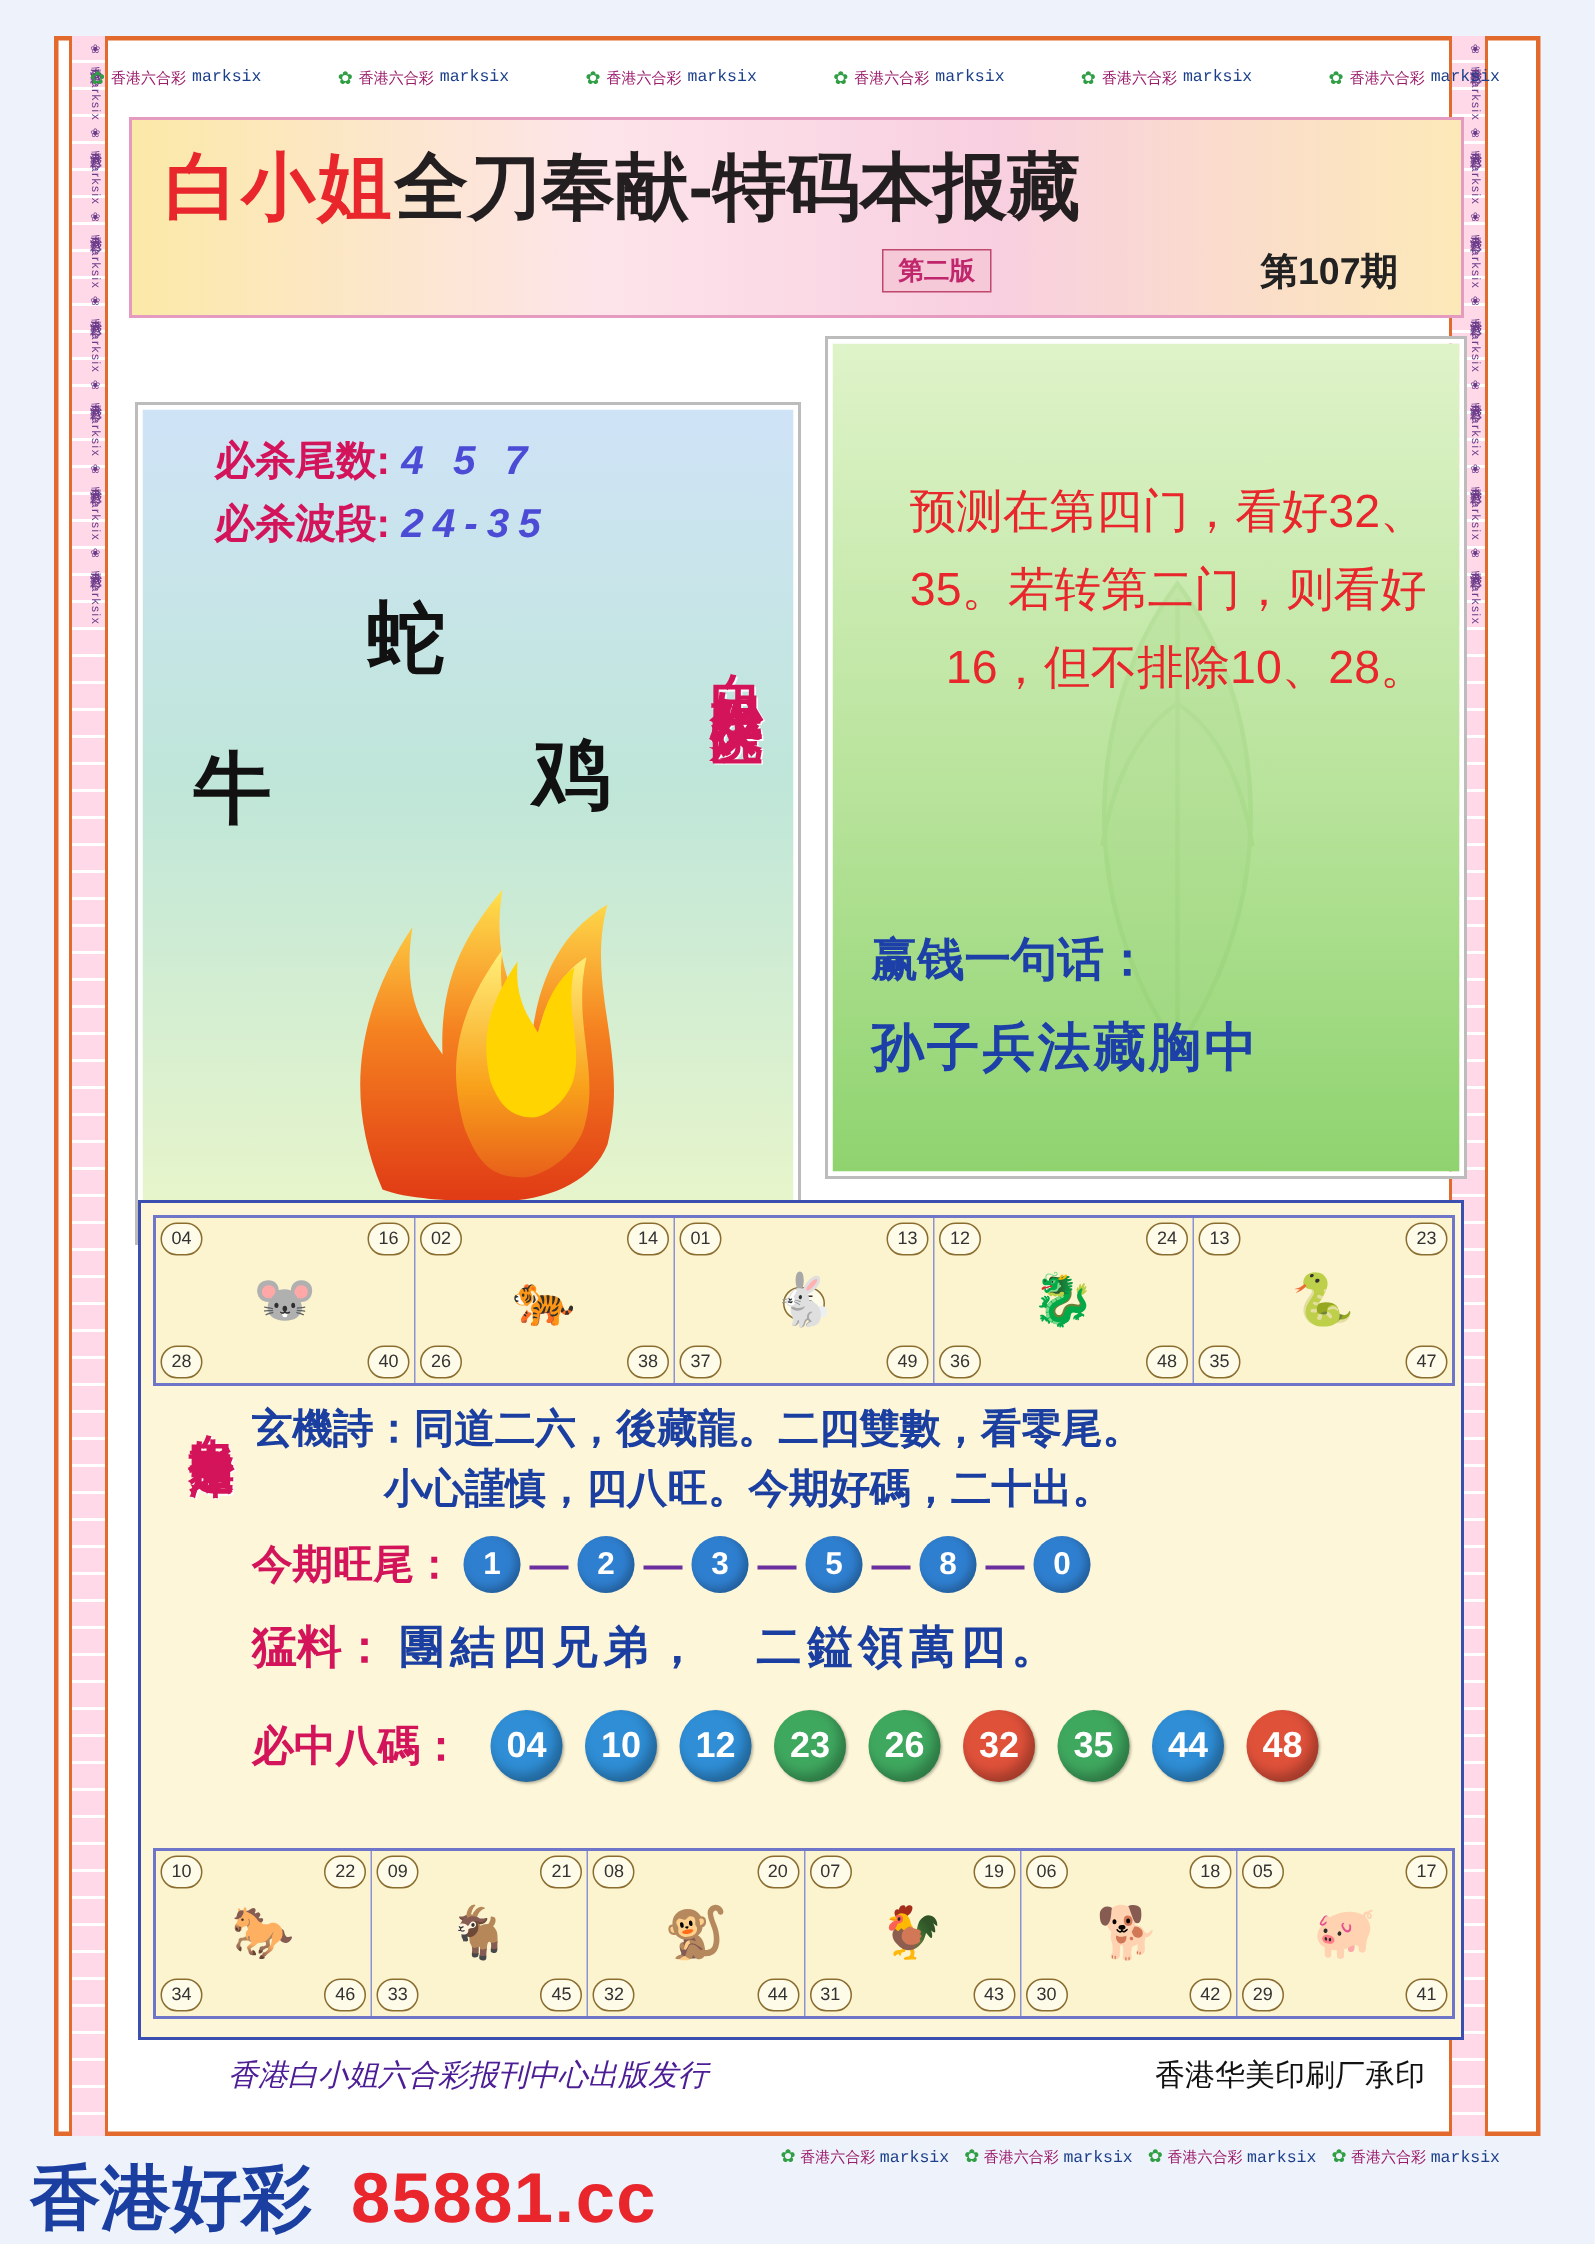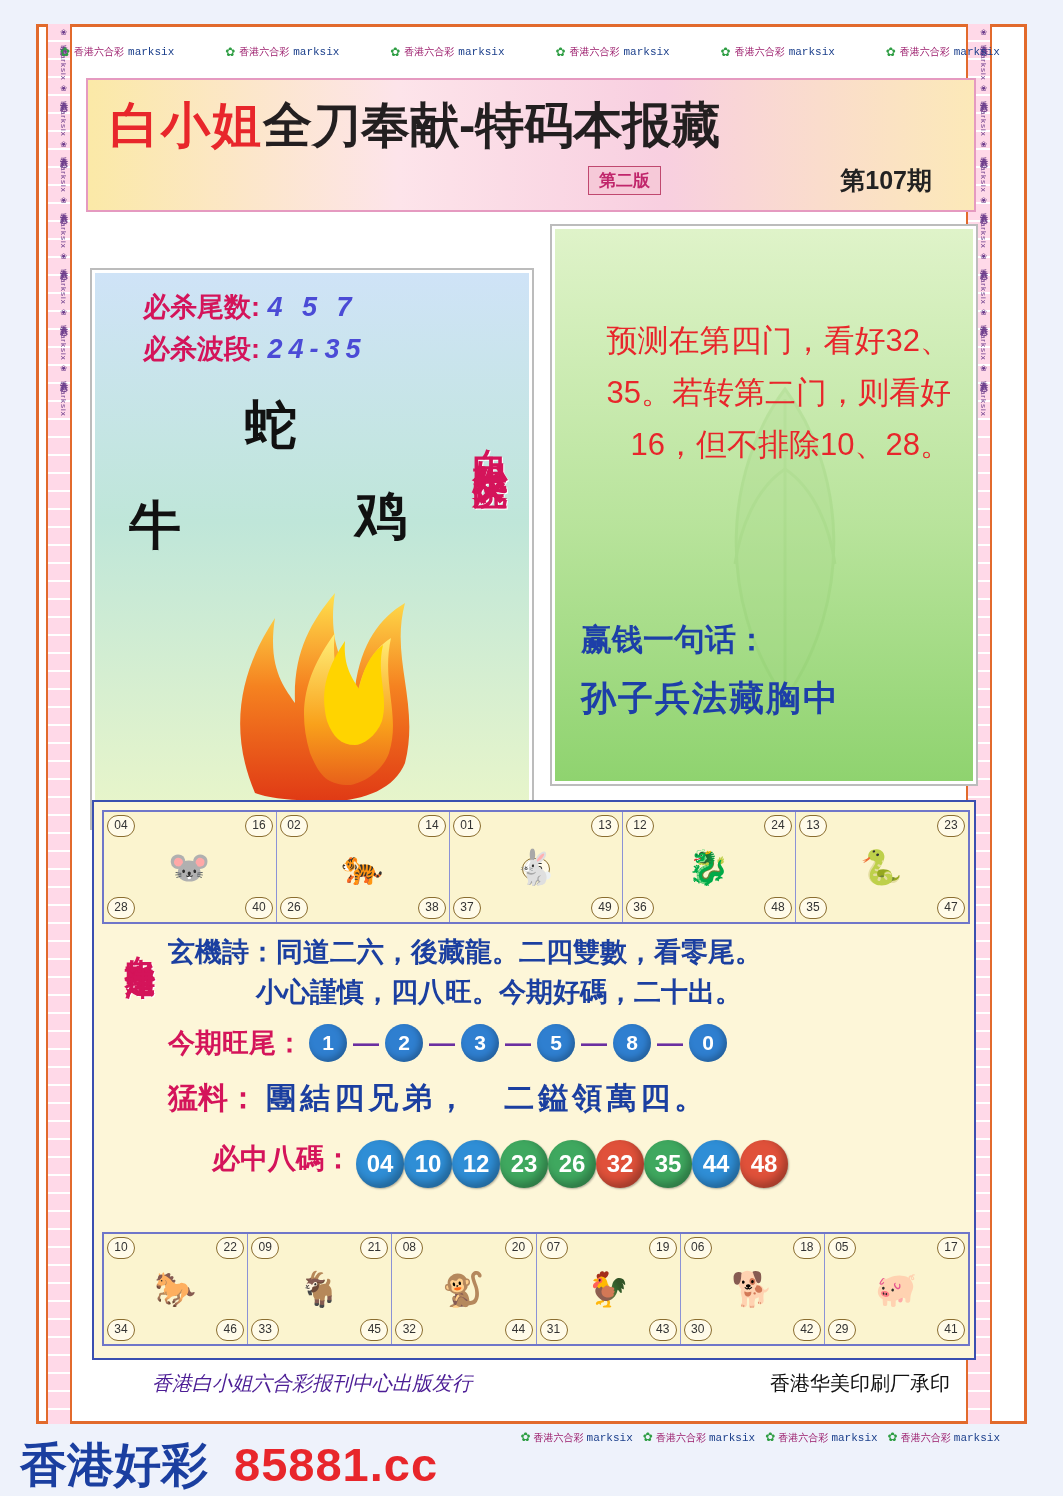--- a/index.html
+++ b/index.html
@@ -191,21 +191,21 @@
     font-size:21px;color:#fff;font-weight:bold;
     box-shadow:inset -3px -3px 6px rgba(0,0,0,.25);
   }
   .hot{
     position:absolute;left:66px;top:150px;width:800px;
     font-size:30px;font-weight:bold;color:#d4145a;
   }
   .hot .big{color:#1b3fa0;letter-spacing:4px;}
   .eight{
     position:absolute;left:66px;top:212px;width:800px;
-    display:flex;align-items:flex-start;gap:0;margin-left:44px;
+    display:flex;align-items:center;gap:15px;
   }
   .eight .lb{font-size:28px;font-weight:bold;color:#d4145a;margin-right:4px;white-space:nowrap;}
   .ball{
     width:48px;height:48px;border-radius:50%;
     display:flex;align-items:center;justify-content:center;
     font-size:24px;font-weight:bold;color:#fff;
     box-shadow:inset -4px -5px 8px rgba(0,0,0,.28), 1px 1px 2px rgba(0,0,0,.3);
   }
   
   .footer{

